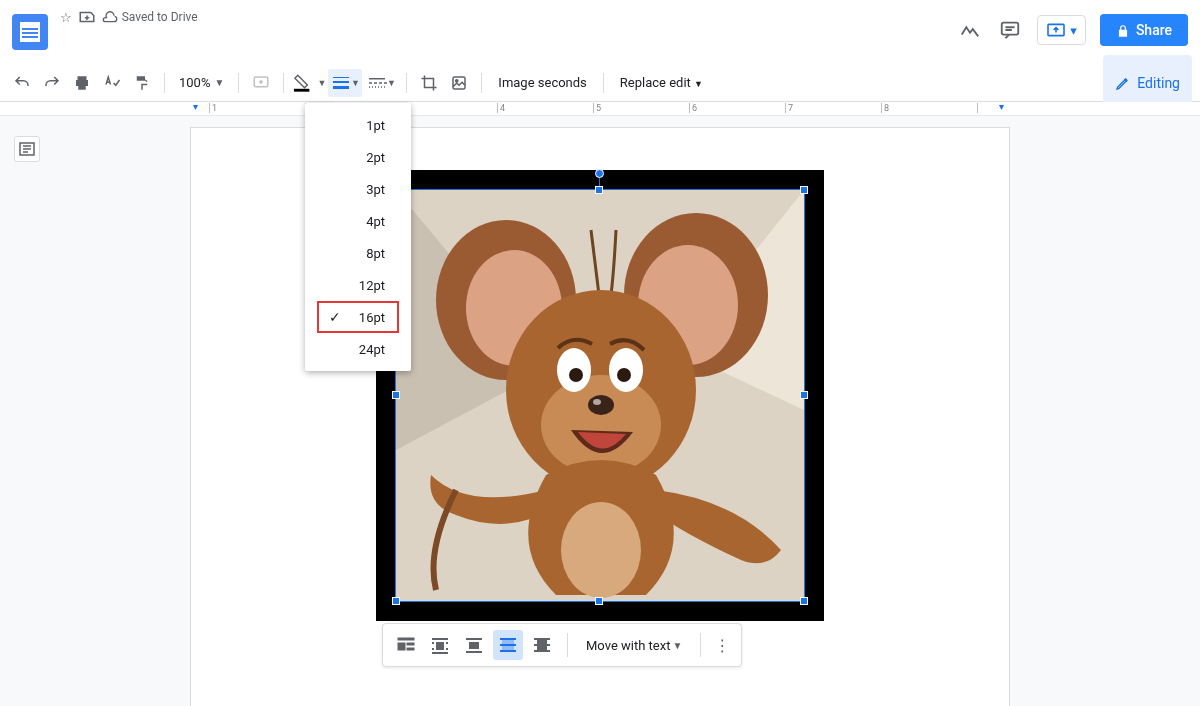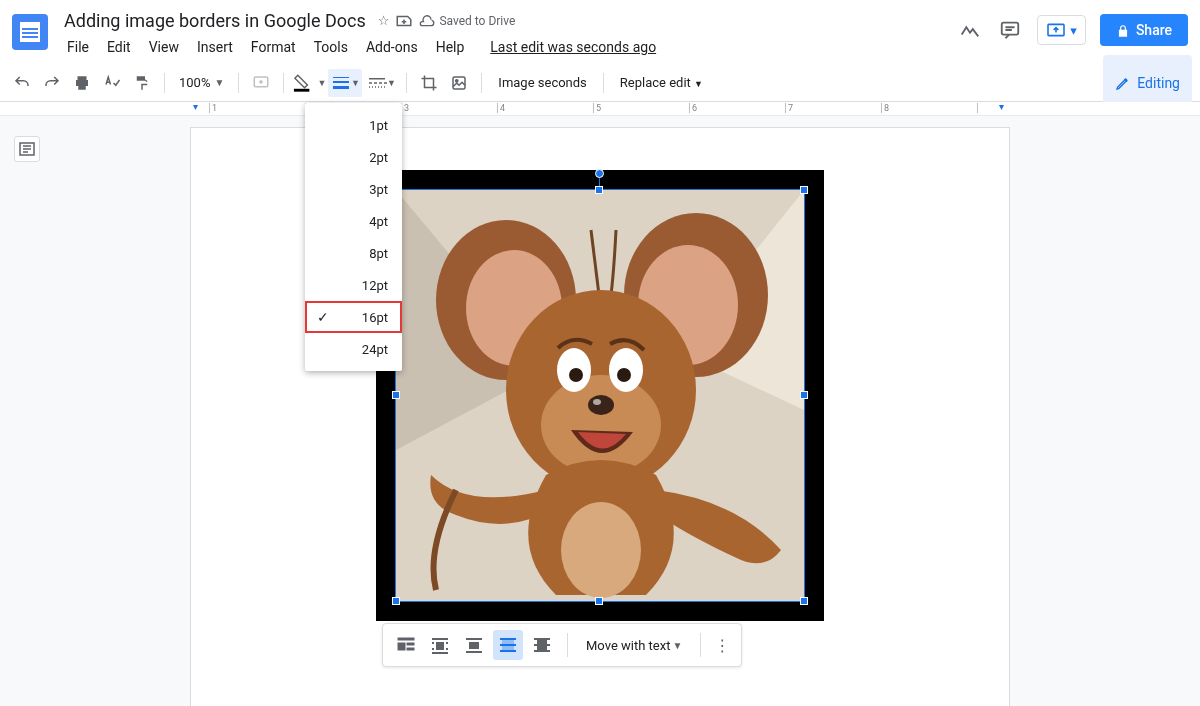--- a/index.html
+++ b/index.html
@@ -154,25 +154,25 @@
   .sel-border {
     position:absolute; border:1px solid #1a73e8; pointer-events:none;
   }
   .rot-handle{
     position:absolute; width:9px; height:9px; border-radius:50%;
     background:#1a73e8; border:1px solid #fff;
   }
   .dropdown {
     position:absolute;
     left:305px; top:103px;
-    width:97px;
+    width:106px;
     background:#fff;
     box-shadow: 0 2px 6px rgba(0,0,0,.3);
     border-radius:2px;
-    padding:6px 0;
+    padding:6px 12px;
     z-index:50;
   }
   .dd-item {
     height:32px; display:flex; align-items:center; justify-content:flex-end;
     padding: 0 14px 0 34px; font-size:13px; color:#202124; position:relative;
   }
   .dd-item.selected::before{
     content:'✓'; position:absolute; left:12px; font-size:14px;
   }
   .dd-item.highlight {
@@ -198,47 +198,35 @@
   .more-v{ width:26px; text-align:center; font-size:16px; color:#5f6368;}
   svg { display:block;}
 </style>
 </head>
 <body>
 
 <div class="header">
   <div class="logo"></div>
   <div class="title-area">
     <div class="title-row">
-      <span class="doc-title">Adding image borders in Google Docs</span>
       <div class="title-icons">
         <span>☆</span>
         <span>
           <svg width="18" height="18" viewBox="0 0 24 24" fill="none" stroke="#5f6368" stroke-width="2">
               <path d="M3 6h14l4 4v8H3z"></path>
               <path d="M12 10v6M9 13h6"></path>
             </svg>
         </span>
         <span class="saved">
           <svg width="16" height="16" viewBox="0 0 24 24" fill="none" stroke="#5f6368" stroke-width="2">
               <path d="M18 10a6 6 0 10-11.3 3H5a3 3 0 000 6h13a4 4 0 001-7.9"></path>
             </svg>
           <span>Saved to Drive</span>
         </span>
       </div>
-    </div>
-    <div class="menubar">
-      <span>File</span>
-      <span>Edit</span>
-      <span>View</span>
-      <span>Insert</span>
-      <span>Format</span>
-      <span>Tools</span>
-      <span>Add-ons</span>
-      <span>Help</span>
-      <span class="last-edit">Last edit was seconds ago</span>
     </div>
   </div>
   <div class="header-right">
     <div class="icon-btn">
         <svg width="22" height="22" viewBox="0 0 24 24" fill="none" stroke="#5f6368" stroke-width="2">
           <path d="M3 17l5-8 4 6 3-4 6 8"></path>
         </svg>
       </div>
     <div class="icon-btn">
         <svg width="22" height="22" viewBox="0 0 24 24" fill="none" stroke="#5f6368" stroke-width="2">

